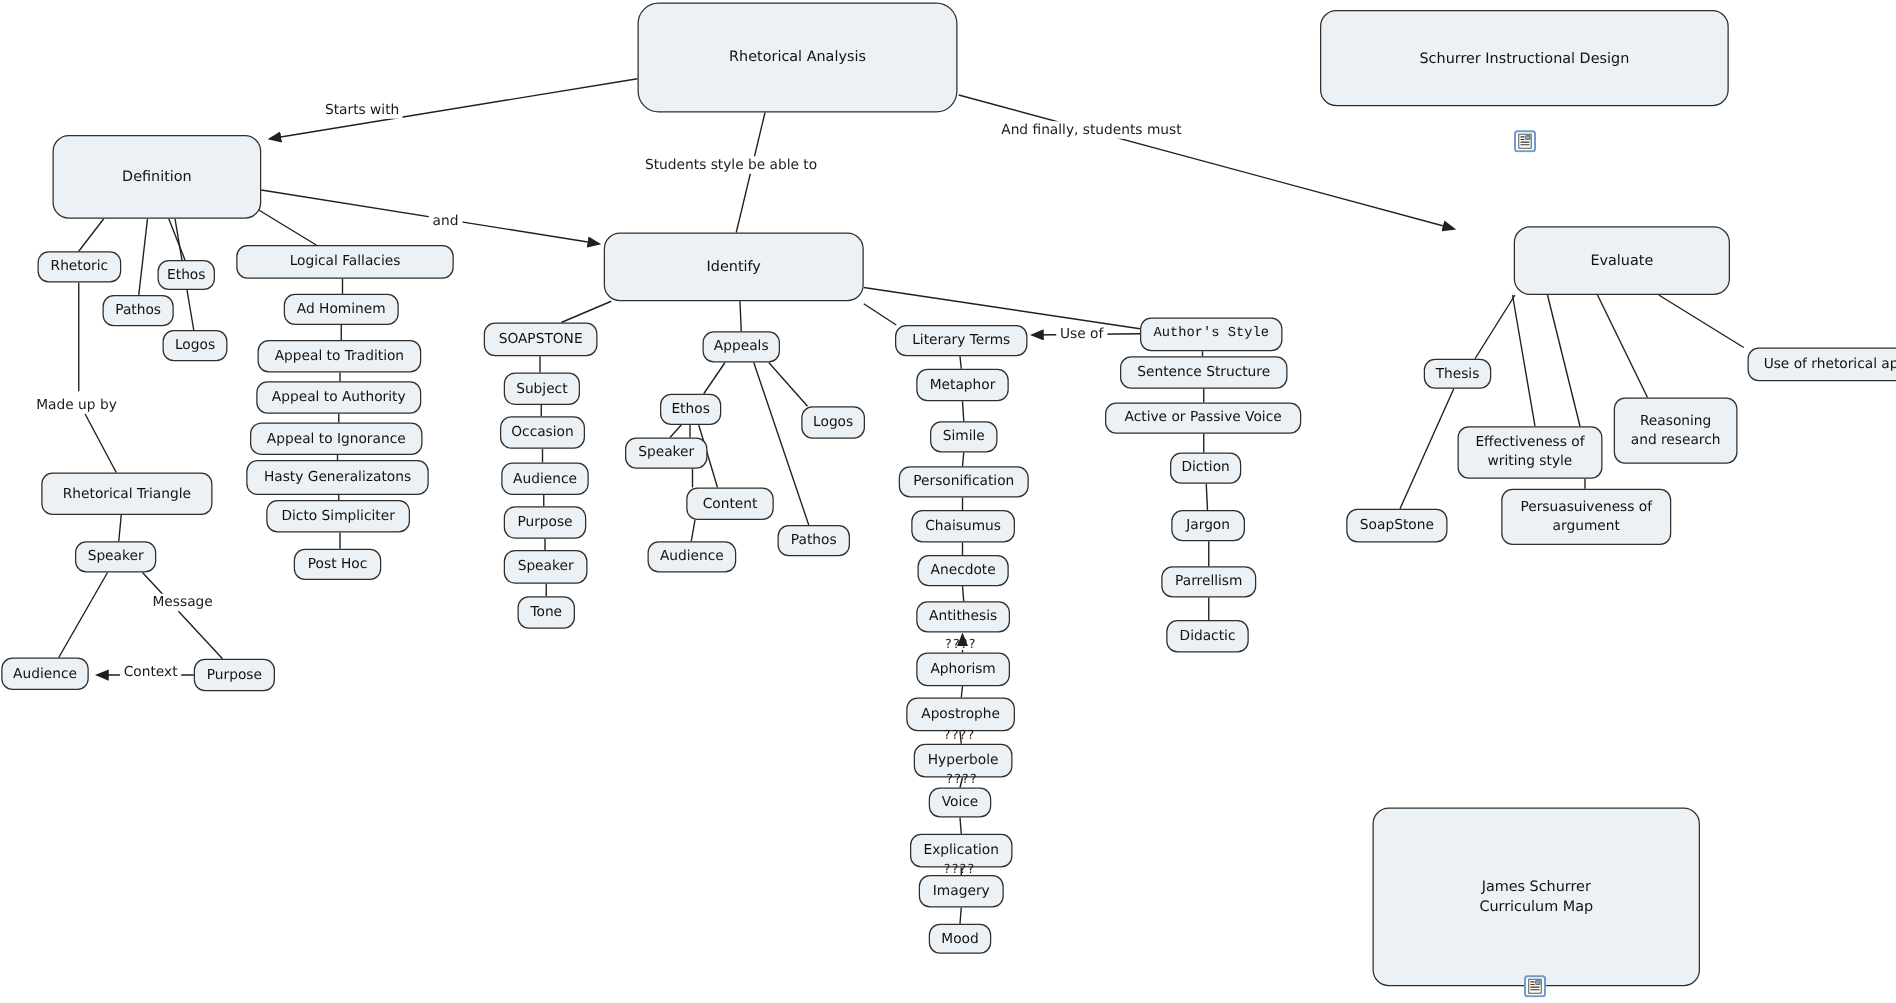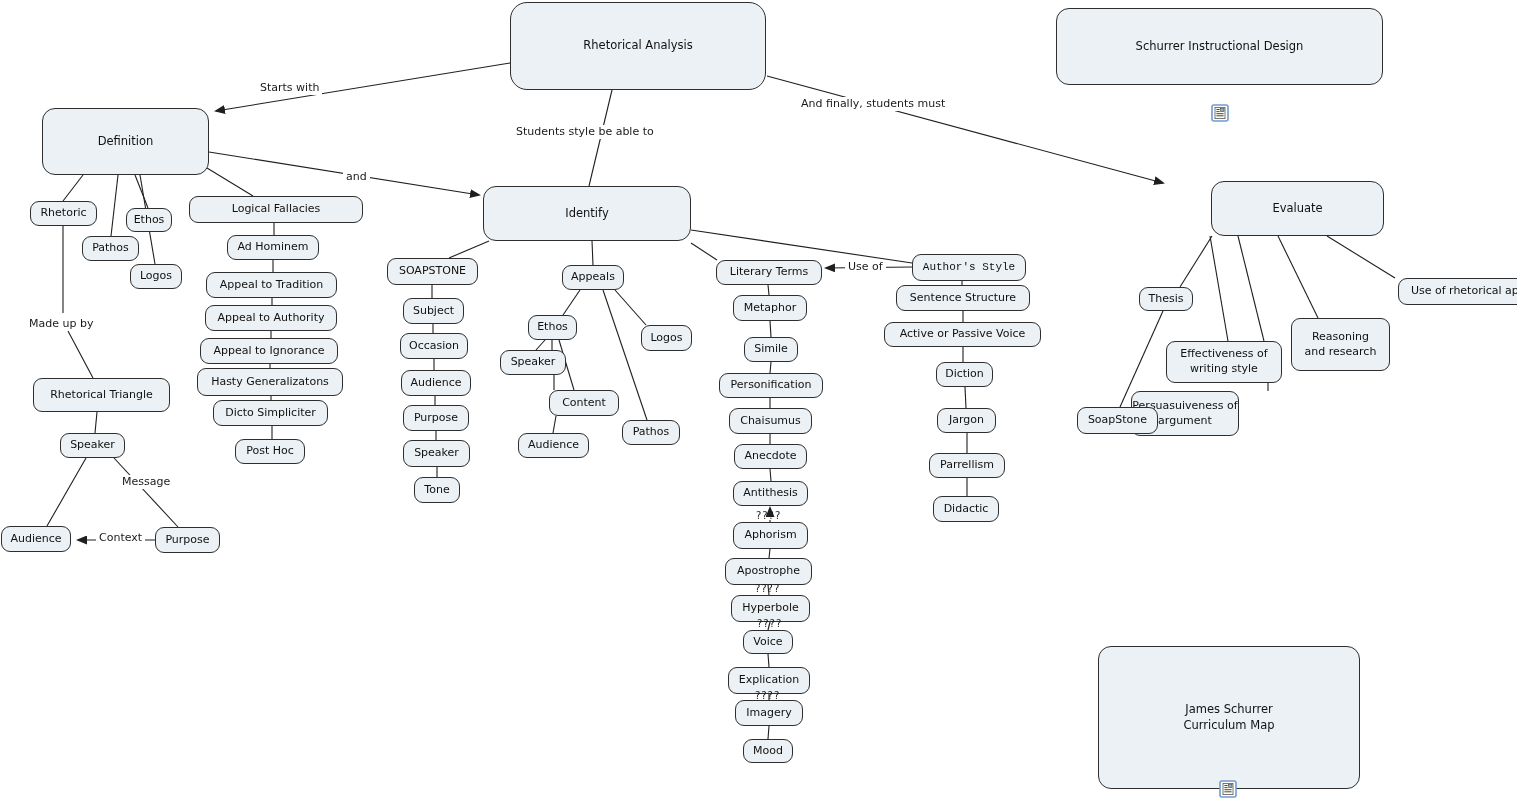--- a/index.html
+++ b/index.html
@@ -157,21 +157,21 @@
     <div class="node" style="left: 936px; top: 362px; width: 57px; height: 25px;">Diction</div>
     <div class="node" style="left: 937px; top: 408px; width: 59px; height: 25px;">Jargon</div>
     <div class="node" style="left: 929px; top: 453px; width: 76px; height: 25px;">Parrellism</div>
     <div class="node" style="left: 933px; top: 496px; width: 66px; height: 26px;">Didactic</div>
     <div class="node" style="left: 1139px; top: 287px; width: 54px; height: 24px;">Thesis</div>
     <div class="node" style="left: 1166px; top: 341px; width: 116px; height: 42px;">Effectiveness of
 writing style</div>
     <div class="node" style="left: 1291px; top: 318px; width: 99px; height: 53px;">Reasoning
 and research</div>
     <div class="node" style="left: 1350px; top: 278px; width: 163px; height: 27px; margin-left: 48px;">Use of rhetorical appeals</div>
-    <div class="node" style="left: 1131px; top: 391px; width: 108px; height: 45px;">Persuasuiveness of
+    <div class="node" style="left: 1201px; top: 391px; width: 136px; height: 45px;">Persuasuiveness of
 argument</div>
     <div class="node" style="left: 1077px; top: 407px; width: 81px; height: 27px;">SoapStone</div>
     <div class="edge-label mask" style="left: 257px; top: 81px;">Starts with</div>
     <div class="edge-label mask" style="left: 513px; top: 125px;">Students style be able to</div>
     <div class="edge-label mask" style="left: 798px; top: 97px;">And finally, students must</div>
     <div class="edge-label mask" style="left: 343px; top: 170px;">and</div>
     <div class="edge-label mask" style="left: 26px; top: 317px;">Made up by</div>
     <div class="edge-label mask" style="left: 119px; top: 475px;">Message</div>
     <div class="edge-label mask" style="left: 96px; top: 531px;">Context</div>
     <div class="edge-label mask" style="left: 845px; top: 260px;">Use of</div>

